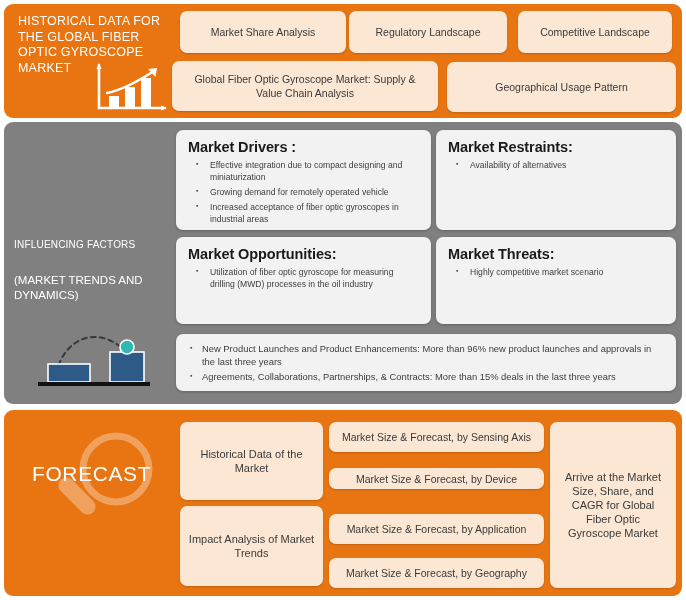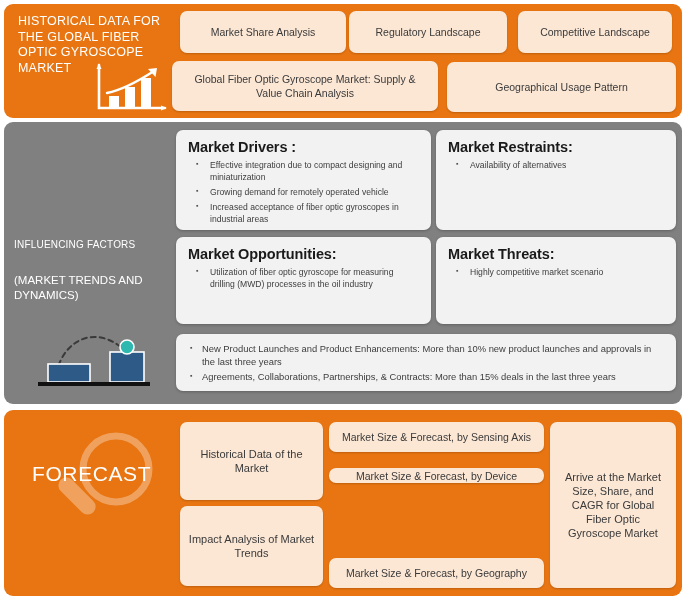--- a/index.html
+++ b/index.html
@@ -217,40 +217,41 @@
 
     <div class="wcard" style="left:432px; top:115px; width:240px; height:87px;">
       <h3>Market Threats:</h3>
       <ul>
         <li>Highly competitive market scenario</li>
       </ul>
     </div>
 
     <div class="strip" style="left:172px; top:212px; width:500px; height:57px;">
       <ul>
-        <li>New Product Launches and Product Enhancements: More than 10% new product launches and approvals in the last three years</li>
+        <li>New Product Launches and Product Enhancements: More than 96% new product launches and approvals in the last three years</li>
         <li>Agreements, Collaborations, Partnerships, &amp; Contracts: More than 15% deals in the last three years</li>
       </ul>
     </div>
   </div>
 
   <div class="band band-orange" style="top:410px; height:186px;">
 
     <div class="left-col" style="width:168px;">
 
       <svg class="icon" style="left:24px; top:12px;" width="140" height="140" viewBox="0 0 140 140" opacity="0.32">
         <circle cx="88" cy="47" r="33" fill="none" stroke="#FFFFFF" stroke-width="7"></circle>
         <rect x="26" y="66" width="46" height="16" rx="8" fill="#FFFFFF" transform="rotate(45 49 74)"></rect>
       </svg>
       <div class="left-title forecast-title">FORECAST</div>
     </div>
 
     <div class="card card-lg" style="left:176px; top:12px; width:143px; height:78px;">Historical Data of the Market</div>
     <div class="card card-lg" style="left:176px; top:96px; width:143px; height:80px;">Impact Analysis of Market Trends</div>
 
     <div class="card" style="left:325px; top:12px; width:215px; height:30px;">Market Size &amp; Forecast, by Sensing Axis</div>
-    <div class="card" style="left:325px; top:58px; width:215px; height:15px;">Market Size &amp; Forecast, by Device</div>
+    <div class="card" style="left:325px; top:58px; width:215px; height:21px;">Market Size &amp; Forecast, by Device</div>
+    <div class="card" style="left:325px; top:104px; width:215px; height:30px;">Market Size &amp; Forecast, by Application</div>
     <div class="card" style="left:325px; top:148px; width:215px; height:30px;text-align:right;">Market Size &amp; Forecast, by Geography</div>
 
     <div class="card card-lg" style="left:546px; top:12px; width:126px; height:166px;">Arrive at the Market Size, Share, and CAGR for Global Fiber Optic Gyroscope Market</div>
   </div>
 
 </div>
 
 </body></html>

